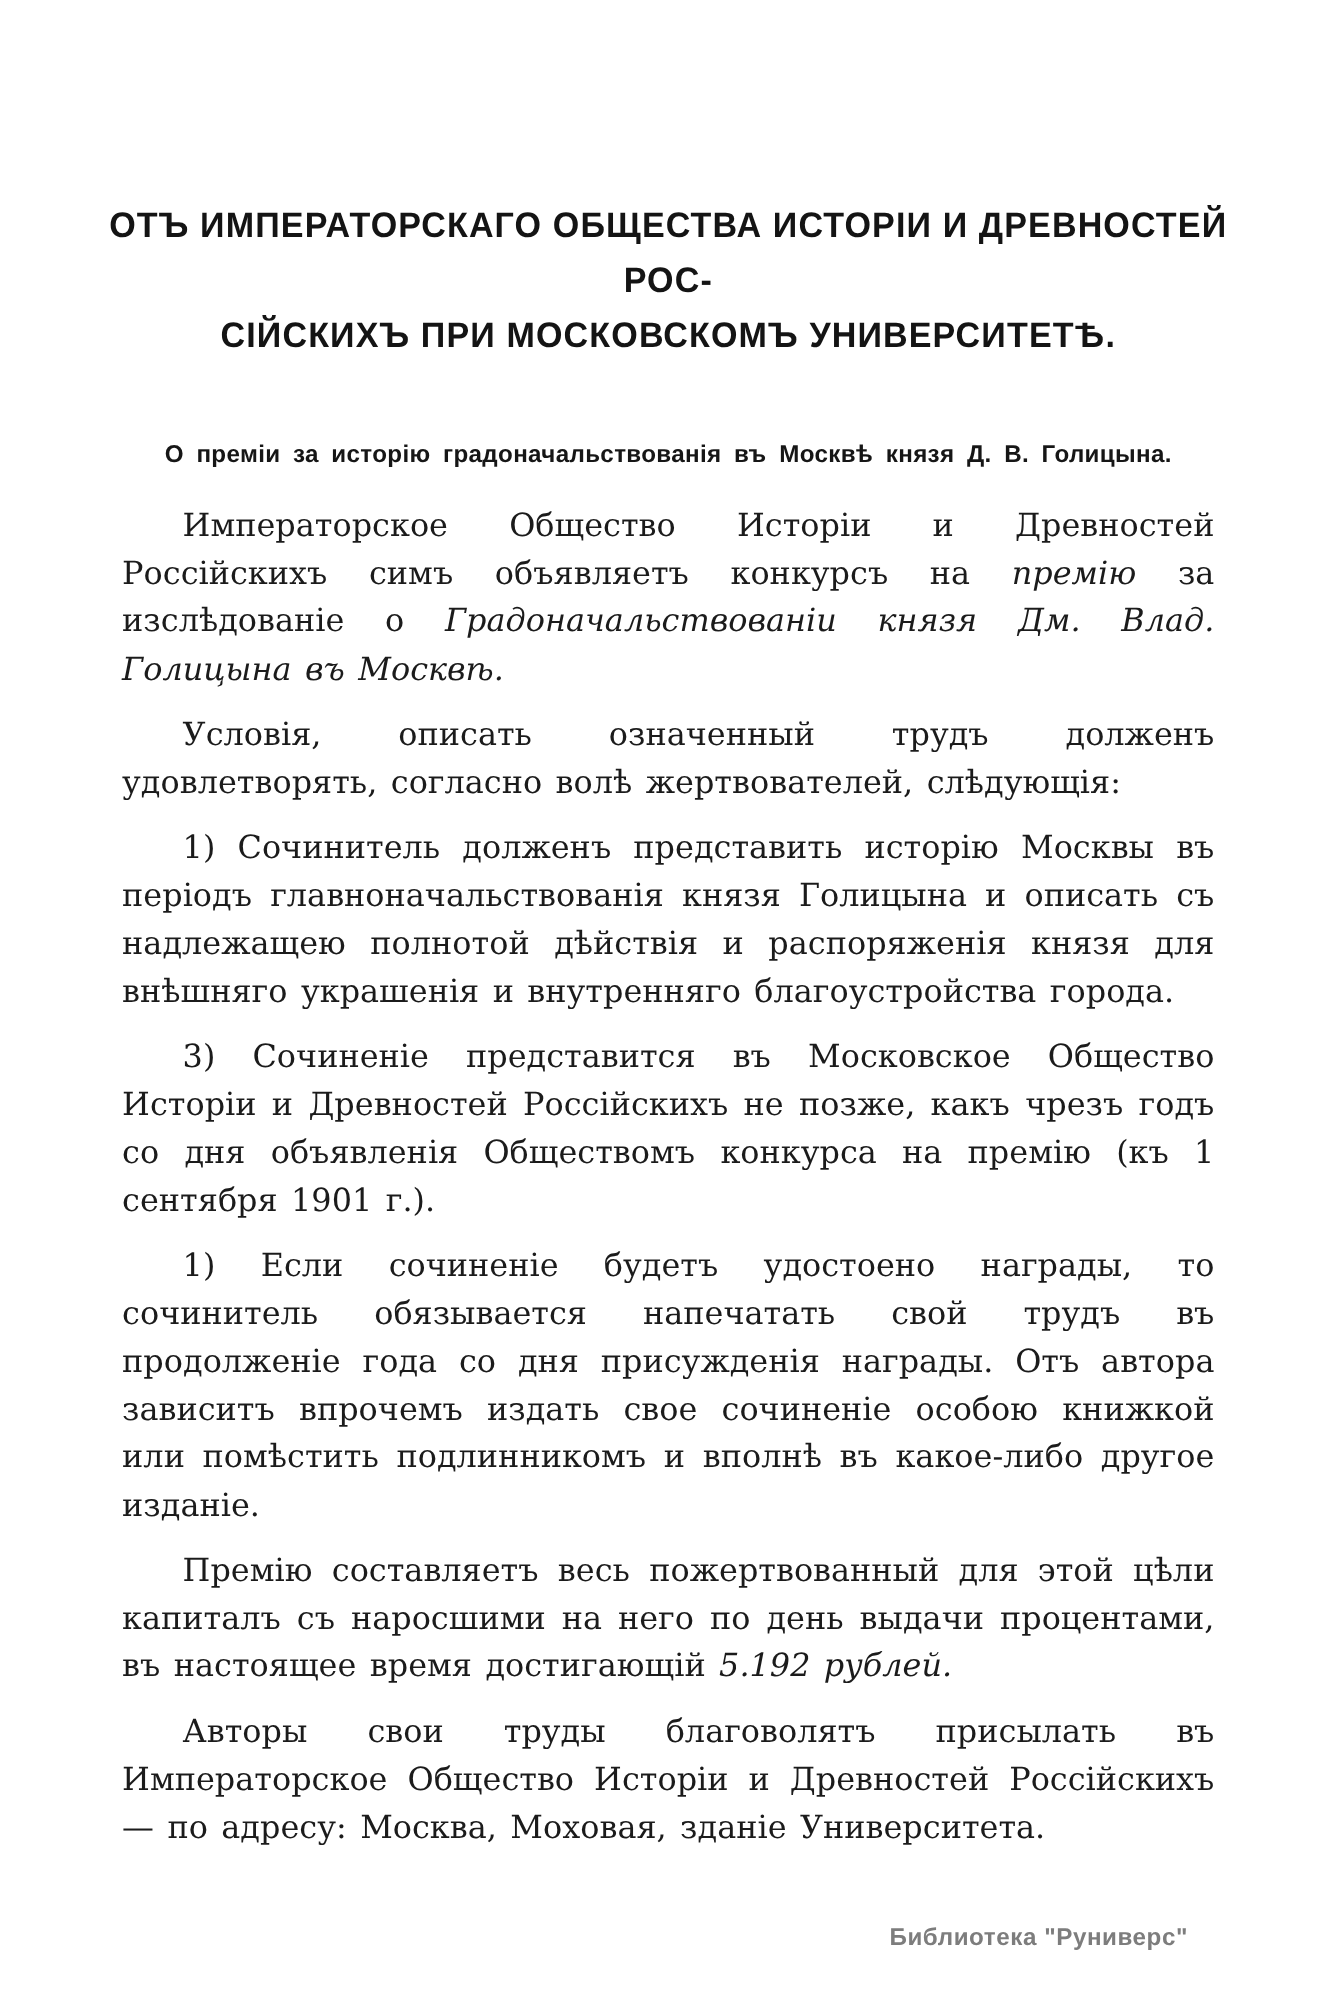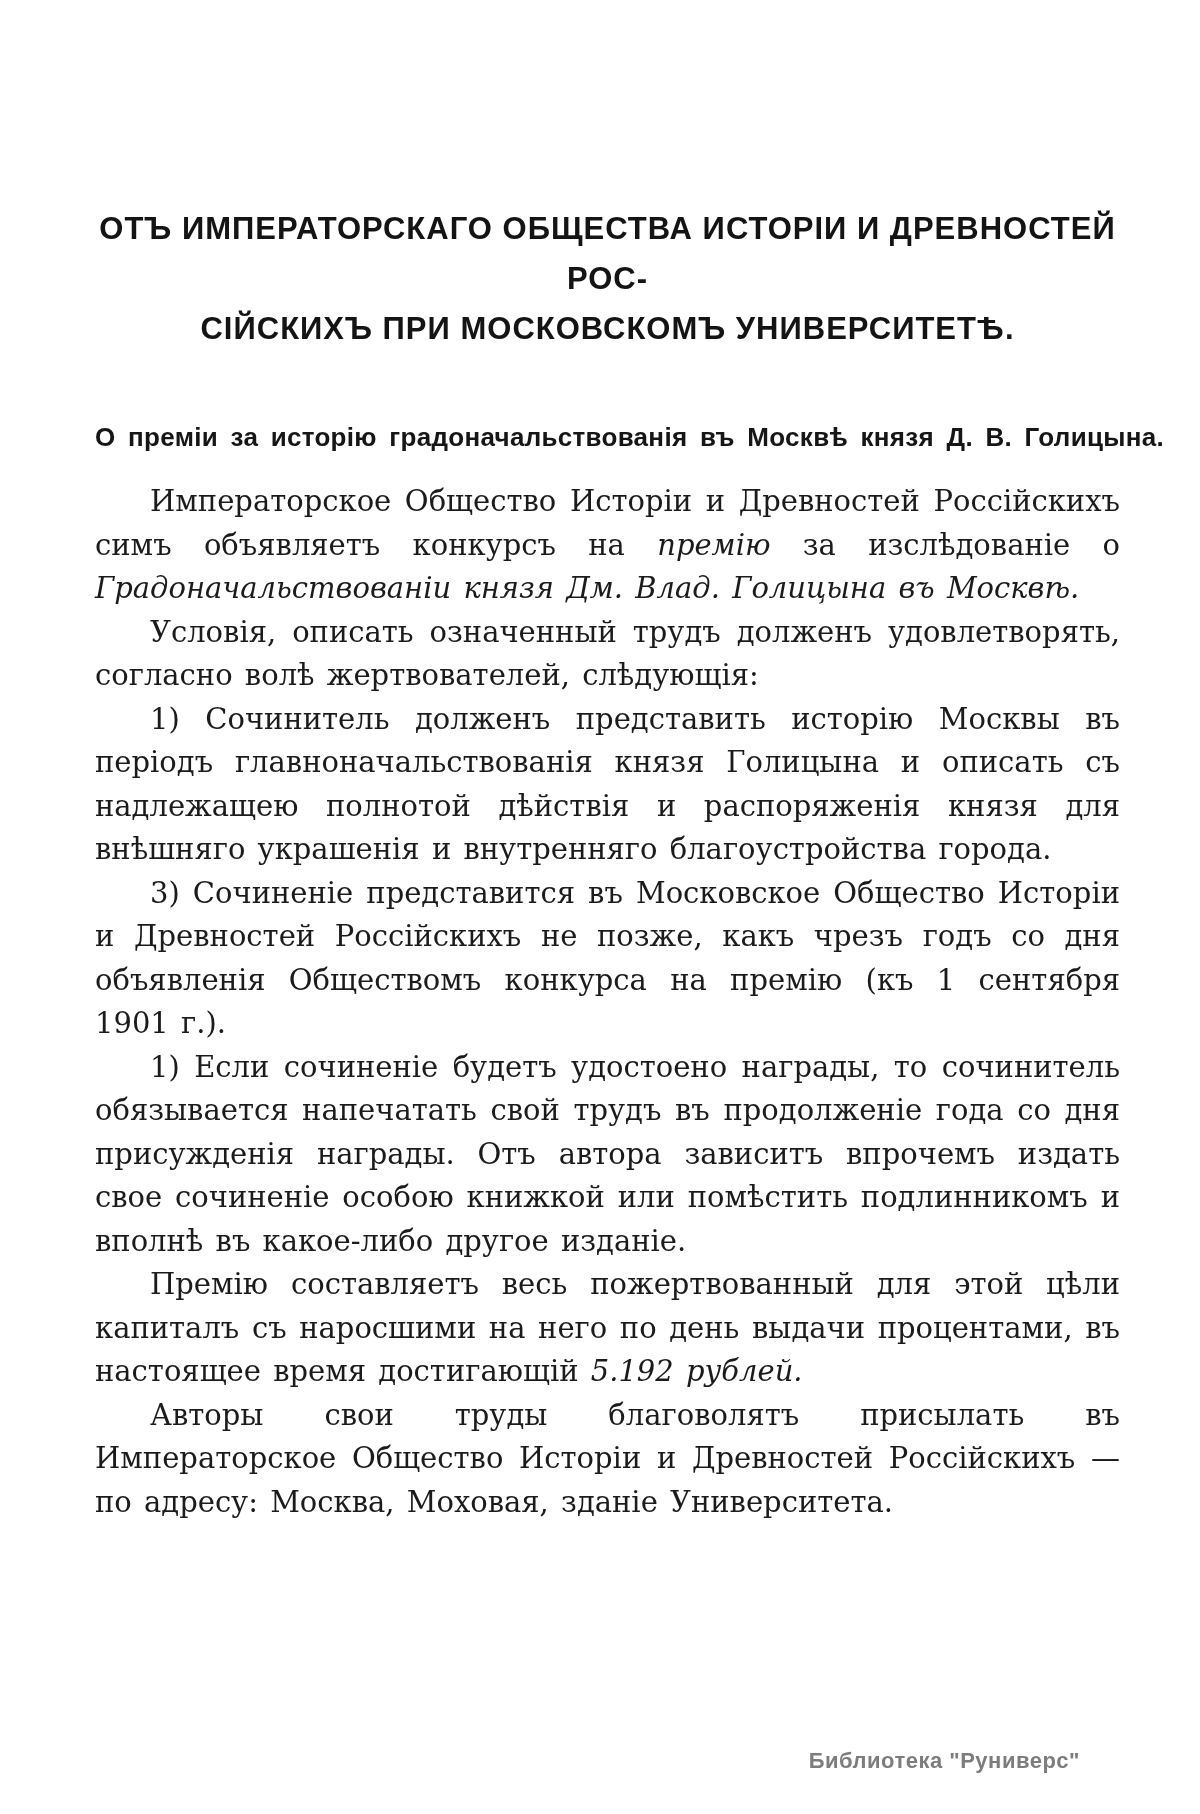--- a/index.html
+++ b/index.html
@@ -7,58 +7,58 @@
     position: relative;
     width: 1200px;
     height: 1814px;
     background: #ffffff;
     overflow: hidden;
     color: #1b1b1b;
   }
   .content {
     position: absolute;
     left: 95px;
-    top: 204px;
+    top: 180px;
     width: 1025px;
   }
   .doc-title {
     margin: 0;
     font-family: "Liberation Sans", sans-serif;
     font-weight: bold;
     font-size: 31px;
     line-height: 48px;
     letter-spacing: 1px;
     text-align: center;
     color: #141414;
     transform: scaleY(1.04);
     transform-origin: top center;
   }
   .doc-subtitle {
     margin: 76px 0 0 0;
     font-family: "Liberation Sans", sans-serif;
     font-weight: bold;
-    font-size: 26px;
+    font-size: 22px;
     line-height: 26px;
     letter-spacing: 0.3px;
     word-spacing: 5px;
-    text-align: right;
+    text-align: center;
     color: #161616;
     white-space: nowrap;
   }
   .body-text {
     margin-top: 30px;
     font-family: "DejaVu Serif", "Liberation Serif", serif;
     font-size: 29px;
     line-height: 43.5px;
     text-align: justify;
     word-spacing: 3px;
     color: #1b1b1b;
   }
   .body-text p {
-    margin: 0;
+    margin: 16px;
     text-indent: 55px;
   }
   .italic-run { font-style: italic; }
   .nb-para { font-style: italic; }
   .footer-credit {
     position: absolute;
     top: 1748px;
     right: 120px;
     font-family: "Liberation Sans", sans-serif;
     font-weight: bold;

